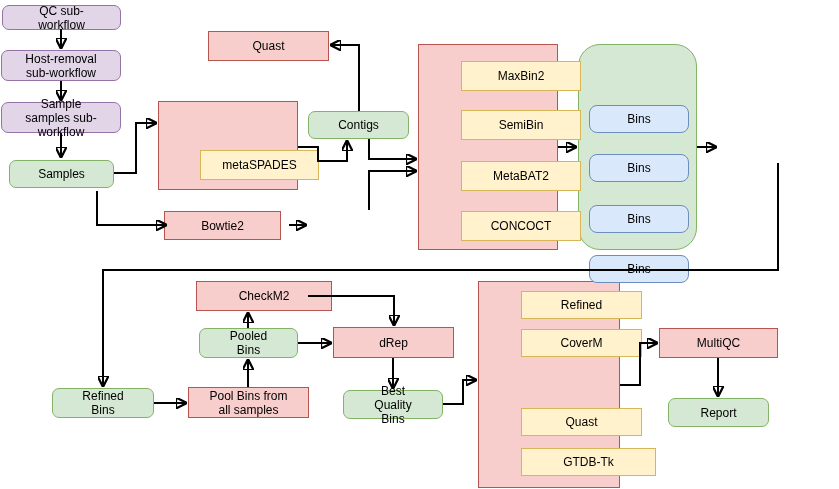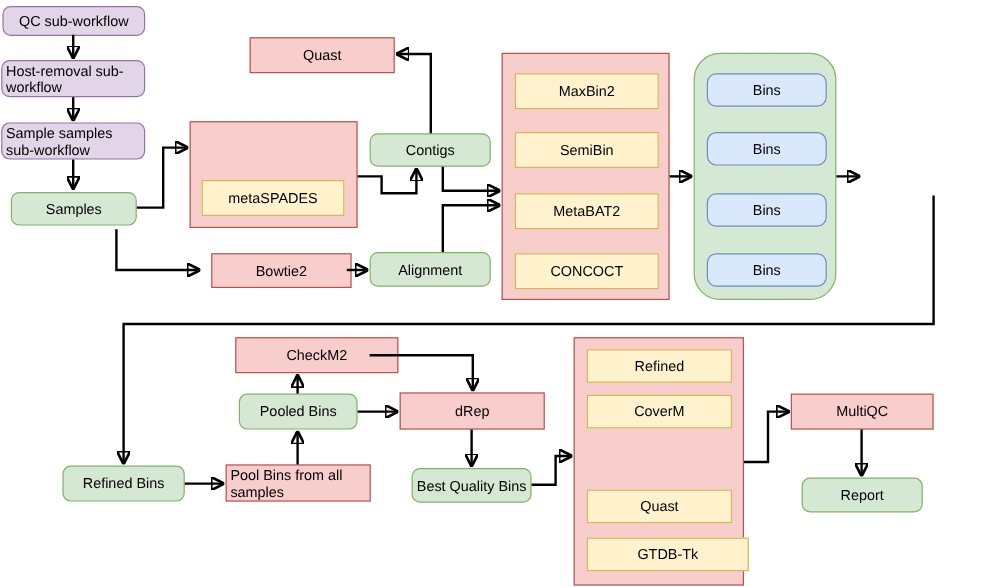--- a/index.html
+++ b/index.html
@@ -6,29 +6,29 @@
   #canvas {
     position:relative;
     width:839px; height:489px;
     background:#ffffff;
     font-family:"Liberation Sans", sans-serif;
     overflow:hidden;
   }
   .node {
     position:absolute;
     display:flex; align-items:center; justify-content:center;
-    text-align:left;
+    text-align:center;
     font-size:12px; line-height:14px; color:#000;
-    box-sizing:border-box; padding:0 3px;
+    box-sizing:border-box; padding:0 20px;
   }
   .purple { background:var(--purple-fill,#E1D5E7); border:1px solid var(--purple-border,#9673A6); border-radius:7px; }
   .green  { background:var(--green-fill,#D5E8D4);  border:1px solid var(--green-border,#82B366);  border-radius:7px; }
   .red    { background:var(--red-fill,#F8CECC);    border:1px solid var(--red-border,#B85450); }
-  .yellow { background:var(--yellow-fill,#FFF2CC); border:1px solid var(--yellow-border,#D6B656); }
-  .blue   { background:var(--blue-fill,#DAE8FC);   border:1px solid var(--blue-border,#6C8EBF);   border-radius:8px; }
+  .yellow { background:var(--yellow-fill,#FFF2CC); border:1px solid var(--yellow-border,#D6B656);margin-left:32px; }
+  .blue   { background:var(--blue-fill,#DAE8FC);   border:1px solid var(--blue-border,#6C8EBF);   border-radius:8px;margin-top:44px; }
   .group-red {
     position:absolute; box-sizing:border-box;
     background:var(--red-fill,#F8CECC); border:1px solid var(--red-border,#B85450);
   }
   .group-green {
     position:absolute; box-sizing:border-box;
     background:var(--green-fill,#D5E8D4); border:1px solid var(--green-border,#82B366);
     border-radius:22px;
   }
   #edges { position:absolute; left:0; top:0; pointer-events:none; }
@@ -43,28 +43,27 @@
   <div class="group-red" style="left:418px; top:44px;  width:140px; height:206px"></div>
   <div class="group-green" style="left:578px; top:44px;  width:119px; height:206px"></div>
   <div class="group-red" style="left:478px; top:281px; width:142px; height:207px"></div>
 
   <div class="node purple" style="left:2px; top:5px;   width:119px; height:25px">QC sub-workflow</div>
   <div class="node purple" style="left:1px; top:50px;  width:120px; height:31px">Host-removal sub-workflow</div>
   <div class="node purple" style="left:1px; top:102px; width:120px; height:31px">Sample samples sub-workflow</div>
 
   <div class="node green" style="left:9px;   top:160px; width:105px; height:28px">Samples</div>
   <div class="node green" style="left:308px; top:111px; width:101px; height:28px">Contigs</div>
-  <div class="node green" style="left:308px; top:210px; width:101px; height:29px">Alignment</div>
   <div class="node green" style="left:52px;  top:388px; width:102px; height:30px">Refined Bins</div>
   <div class="node green" style="left:199px; top:328px; width:99px;  height:30px">Pooled Bins</div>
   <div class="node green" style="left:343px; top:390px; width:100px; height:29px">Best Quality Bins</div>
   <div class="node green" style="left:668px; top:398px; width:101px; height:29px">Report</div>
 
   <div class="node red" style="left:208px; top:31px;  width:121px; height:30px">Quast</div>
-  <div class="node red" style="left:176px; top:211px; width:117px; height:29px">Bowtie2</div>
+  <div class="node red" style="left:164px; top:211px; width:117px; height:29px">Bowtie2</div>
   <div class="node red" style="left:196px; top:281px; width:136px; height:30px">CheckM2</div>
   <div class="node red" style="left:188px; top:387px; width:121px; height:31px">Pool Bins from all samples</div>
   <div class="node red" style="left:333px; top:327px; width:121px; height:31px">dRep</div>
   <div class="node red" style="left:659px; top:328px; width:119px; height:30px">MultiQC</div>
 
   <div class="node yellow" style="left:168px; top:150px; width:119px; height:30px">metaSPADES</div>
 
   <div class="node yellow" style="left:429px; top:61px;  width:120px; height:30px">MaxBin2</div>
   <div class="node yellow" style="left:429px; top:110px; width:120px; height:30px">SemiBin</div>
   <div class="node yellow" style="left:429px; top:161px; width:120px; height:30px">MetaBAT2</div>

